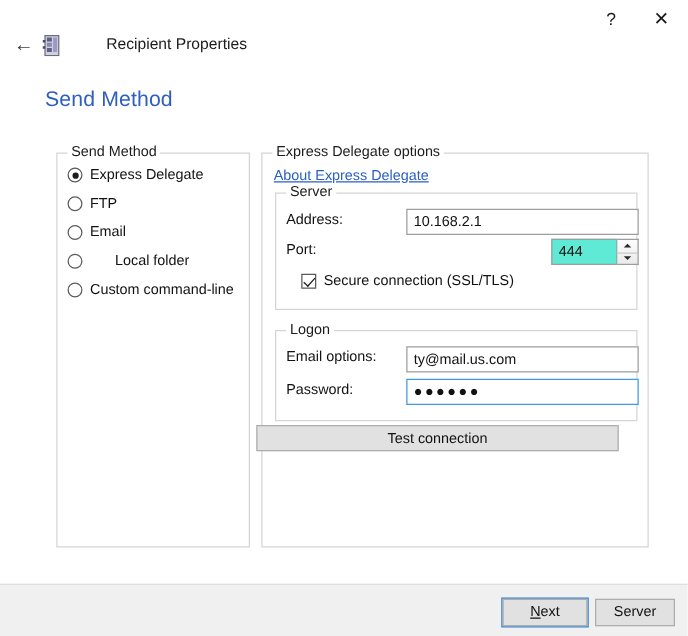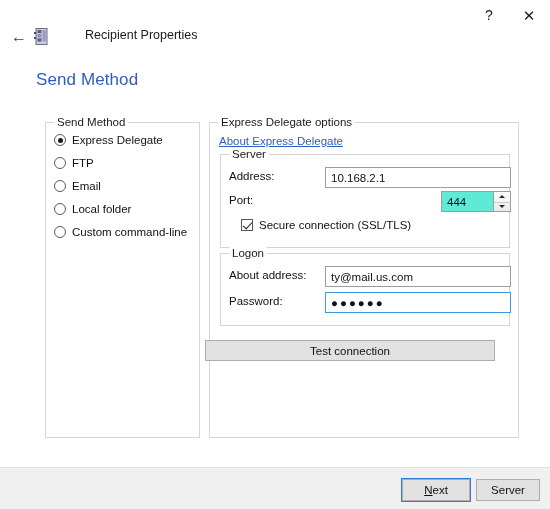--- a/index.html
+++ b/index.html
@@ -63,21 +63,21 @@
   .group > .legend {
     position: absolute; top: -7px; left: 8px;
     background: #ffffff;
     padding: 0 3px;
     font-size: 11.5px; color: #1b1b1b; white-space: nowrap;
   }
 
   #group-send-method { left: 45px; top: 122px; width: 155px; height: 316px; }
   #group-express     { left: 209px; top: 122px; width: 310px; height: 316px; }
   #group-server      { left: 10px;  top: 31px;  width: 290px; height: 94px; }
-  #group-logon       { left: 10px;  top: 130px; width: 290px; height: 73px; }
+  #group-logon       { left: 10px;  top: 141px; width: 290px; height: 73px; }
 
   
   .radio-row {
     position: absolute; left: 8px;
     display: flex; align-items: center; height: 18px;
     white-space: nowrap;
   }
   .radio {
     width: 12px; height: 12px; border-radius: 50%;
     border: 1px solid #5a5a5a; background: #fff;
@@ -227,21 +227,21 @@
     <span class="radio-label">Express Delegate</span>
   </div>
   <div class="radio-row" style="top:31px;">
     <span class="radio"></span>
     <span class="radio-label">FTP</span>
   </div>
   <div class="radio-row" style="top:54px;">
     <span class="radio"></span>
     <span class="radio-label">Email</span>
   </div>
-  <div class="radio-row" style="top:77px;">
+  <div class="radio-row" style="top:77px;gap:20px;">
     <span class="radio"></span>
     <span class="radio-label">Local folder</span>
   </div>
   <div class="radio-row" style="top:100px;">
     <span class="radio"></span>
     <span class="radio-label">Custom command-line</span>
   </div>
 </div>
 
 <div class="group" id="group-express">
@@ -270,21 +270,21 @@
 
     <div class="check-row" style="left:8px; top:64px;">
       <span class="checkbox checked"></span>
       <span class="check-label">Secure connection (SSL/TLS)</span>
     </div>
   </div>
 
   <div class="group" id="group-logon">
     <div class="legend">Logon</div>
 
-    <div class="field-label" style="left:8px; top:15px;">About address:</div>
+    <div class="field-label" style="left:8px; top:15px;">Email options:</div>
     <div class="textbox" style="left:104px; top:12px; width:186px;">ty@mail.us.com</div>
 
     <div class="field-label" style="left:8px; top:41px;">Password:</div>
     <div class="textbox focused" style="left:104px; top:38px; width:186px; letter-spacing:2px;">●●●●●●</div>
   </div>
 
 </div>
 
 <div class="btn" id="btn-test">Test connection</div>
 

